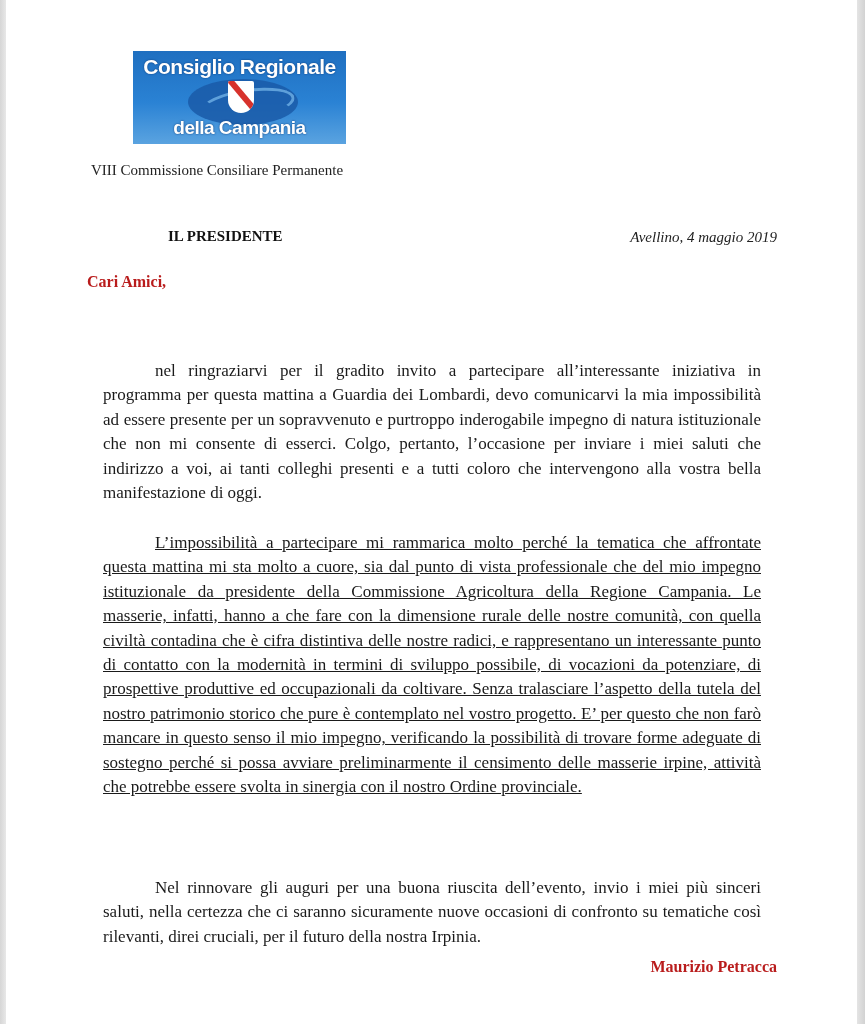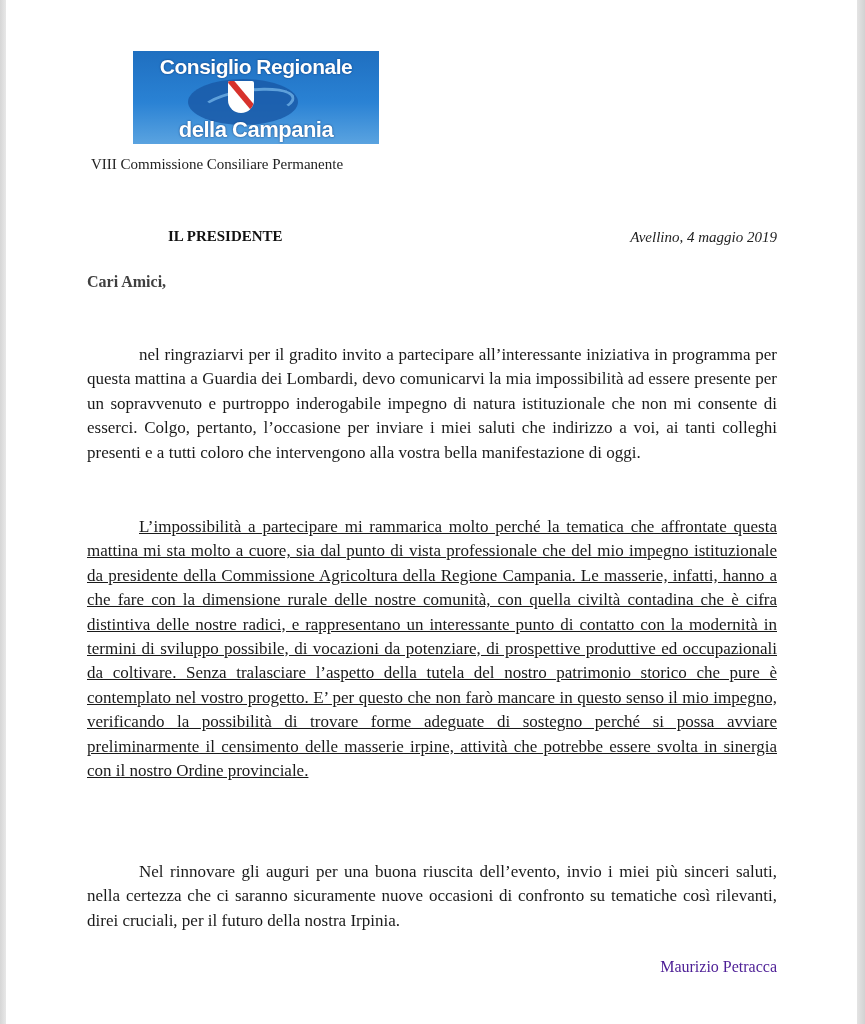--- a/index.html
+++ b/index.html
@@ -12,21 +12,21 @@
     }
     .edge-left {
       position: absolute; left: 0; top: 0; width: 6px; height: 1024px;
       background: linear-gradient(to right, #d6d6d6, #e8e8e8);
     }
     .edge-right {
       position: absolute; right: 0; top: 0; width: 8px; height: 1024px;
       background: linear-gradient(to right, #e4e4e4, #d2d2d2);
     }
     .logo {
-      position: absolute; left: 133px; top: 51px; width: 246px; height: 93px;
+      position: absolute; left: 133px; top: 51px; width: 213px; height: 93px;
       background: linear-gradient(to bottom, #1f6fc0 0%, #2a82d4 55%, #5aa3e0 100%);
       overflow: hidden;
     }
     .logo .swirl {
       position: absolute; left: 55px; top: 28px; width: 110px; height: 46px;
       border-radius: 50%;
       background: #1a5aa8;
       opacity: 0.85;
     }
     .logo .swirl2 {
@@ -39,55 +39,55 @@
     }
     .logo .line1 {
       position: absolute; left: 0; right: 0; top: 4px; text-align: center;
       font-family: "Liberation Sans", "DejaVu Sans", sans-serif;
       font-weight: bold; font-size: 21px; color: #ffffff; letter-spacing: -0.5px;
       text-shadow: 0 0 2px #0b3a78;
     }
     .logo .line2 {
       position: absolute; left: 0; right: 0; top: 66px; text-align: center;
       font-family: "Liberation Sans", "DejaVu Sans", sans-serif;
-      font-weight: bold; font-size: 22px; color: #ffffff; letter-spacing: -0.5px;
+      font-weight: bold; font-size: 19px; color: #ffffff; letter-spacing: -0.5px;
       text-shadow: 0 0 2px #0b3a78;
     }
     .logo .shield {
       position: absolute; left: 95px; top: 30px; width: 26px; height: 32px;
       background: #ffffff;
       border-radius: 2px 2px 13px 13px;
       overflow: hidden;
     }
     .logo .shield .band {
       position: absolute; left: -6px; top: 12px; width: 42px; height: 6px;
       background: #d7322c; transform: rotate(50deg);
     }
     .commission {
-      position: absolute; left: 91px; top: 156px; font-size: 15px; color: #222;
+      position: absolute; left: 91px; top: 162px; font-size: 15px; color: #222;
     }
     .president {
       position: absolute; left: 168px; top: 185px; font-size: 15px; font-weight: bold; color: #111; margin-top: 43px;
     }
     .date {
       position: absolute; right: 88px; top: 229px; font-size: 15px; font-style: italic; color: #222; margin-left: 19px;
     }
     .salutation {
-      position: absolute; left: 87px; top: 273px; font-size: 16px; font-weight: bold; color: #404040;
+      position: absolute; left: 87px; top: 273px; font-size: 16px; font-weight: bold; color: #b91c1c;
     }
     .body-text {
       position: absolute; left: 87px; width: 690px;
       font-size: 17px; line-height: 24.4px; text-align: justify; color: #1a1a1a;
     }
-    .body-text p { margin: 0; text-indent: 52px; }
+    .body-text p { margin: 16px; text-indent: 52px; }
     .p1 { top: 343px; }
     .p2 { top: 515px; text-decoration: underline; }
     .p3 { top: 860px; }
     .signature {
-      position: absolute; right: 88px; top: 958px; font-size: 16px; font-weight: normal; color: #4c1d95;
+      position: absolute; right: 88px; top: 958px; font-size: 16px; font-weight: bold; color: #b91c1c;
     }
   </style>
 </head>
 <body>
 
 <div class="edge-left"></div>
 <div class="edge-right"></div>
 
 <div class="logo">
   <div class="swirl"></div>

